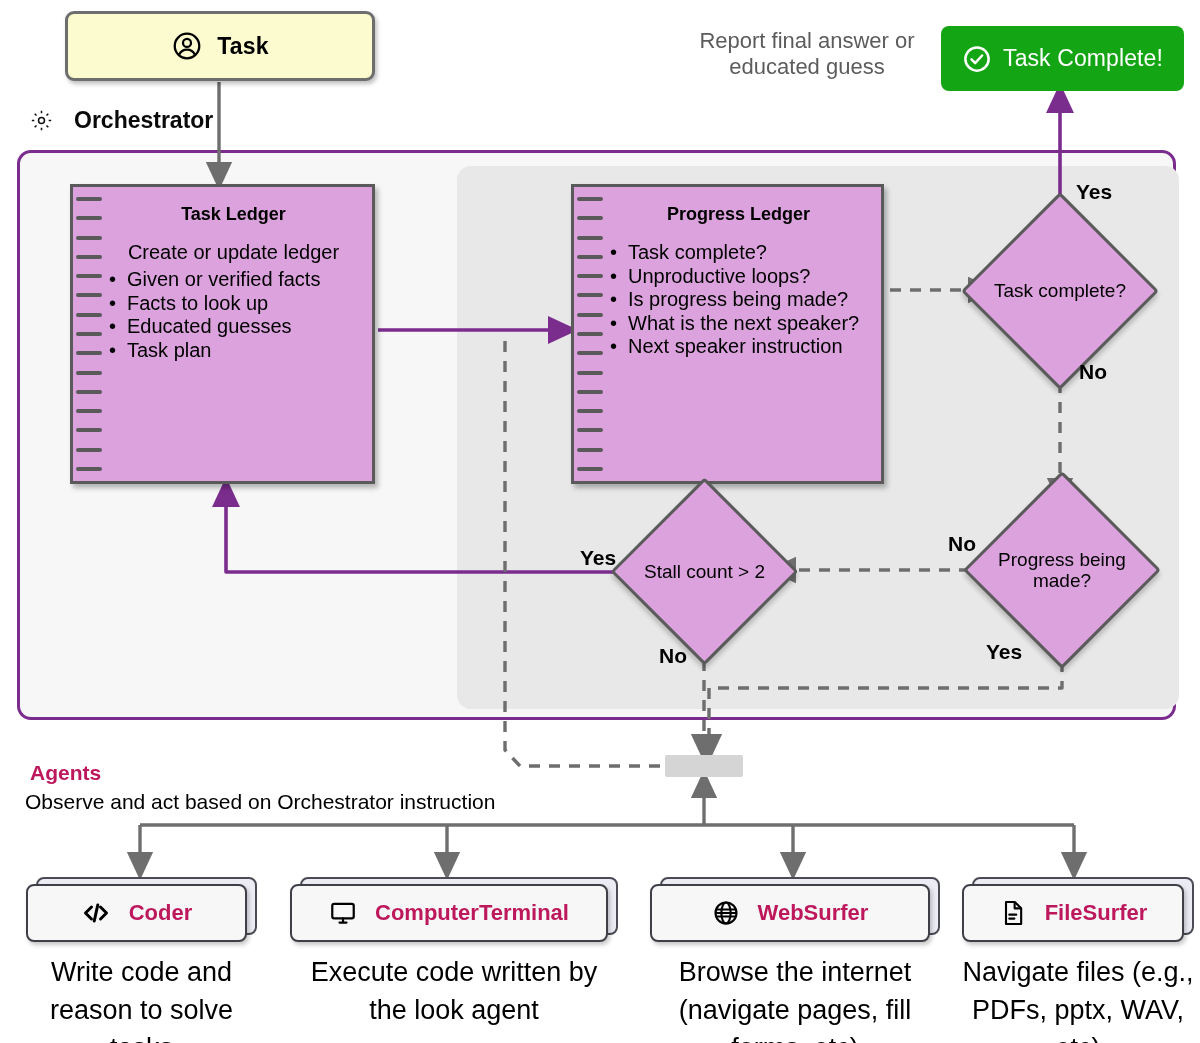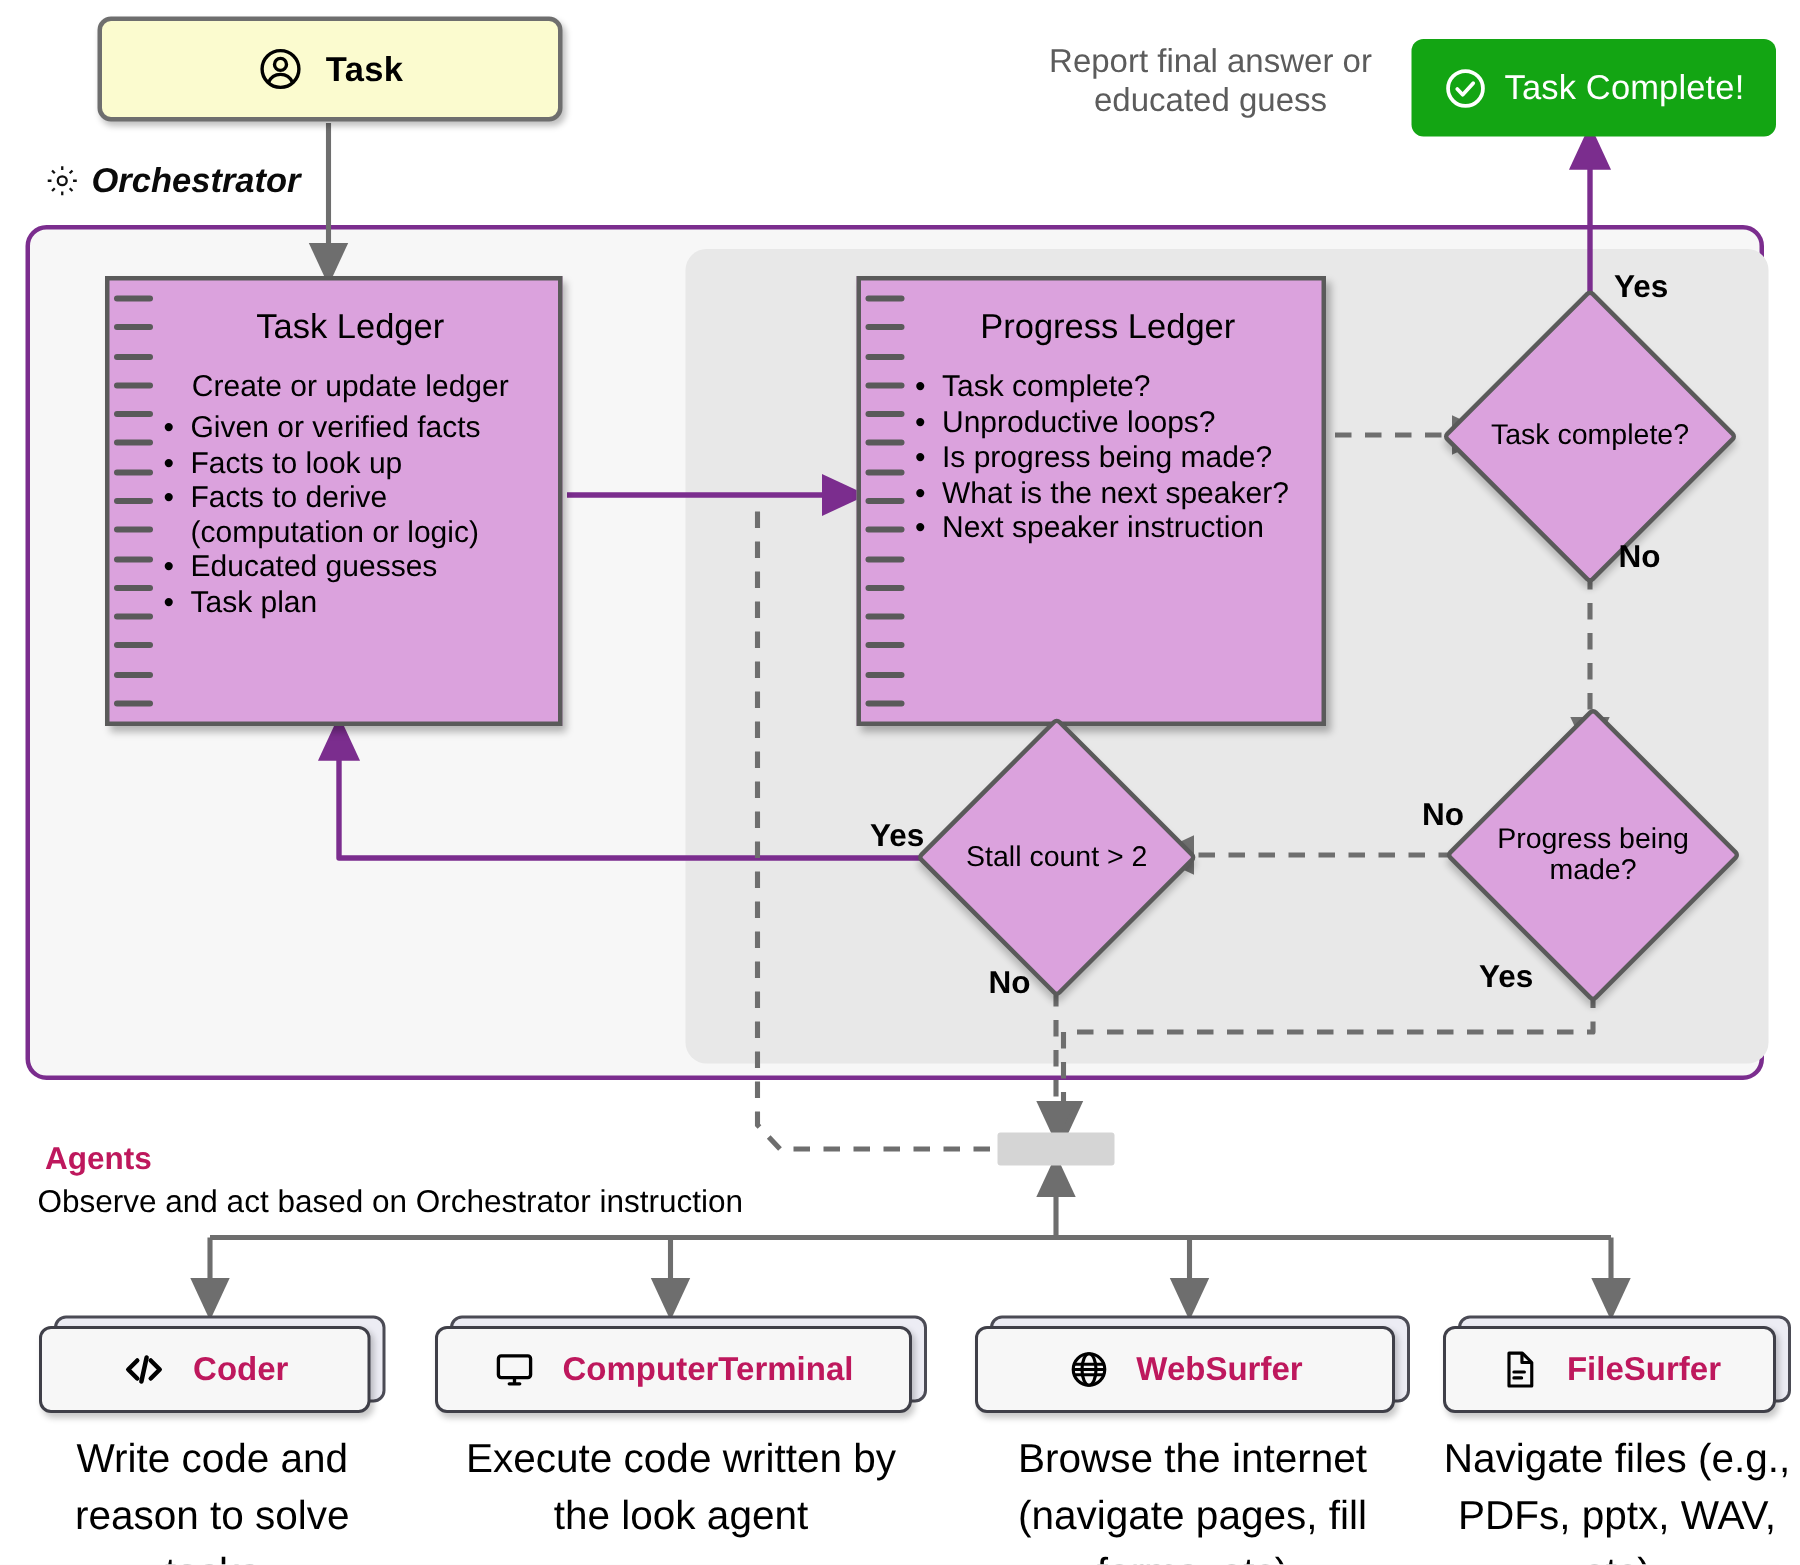--- a/index.html
+++ b/index.html
@@ -49,22 +49,21 @@
     font-weight: bold;
     color: #000;
     letter-spacing: .2px;
   }
 
   
   .orch-title {
     left: 30px; top: 107px;
     display: flex;
     align-items: center;
-    gap: 8px;
-    font-style: italic;
+    gap: 21px;
   }
   .orch-title-text {
     font-size: 23px;
     font-weight: bold;
     color: #0a0a0a;
   }
 
   
   .orch-panel {
     left: 17px; top: 150px;
@@ -88,22 +87,22 @@
     border: 3px solid #5a5a5a;
     box-sizing: border-box;
     box-shadow: 3px 4px 5px rgba(0,0,0,0.28);
   }
   .ledger-inner {
     padding: 12px 12px 10px 34px;
     height: 100%;
     box-sizing: border-box;
   }
   .ledger-title {
-    font-size: 23px;
-    font-weight: normal;
+    font-size: 18px;
+    font-weight: bold;
     text-align: center;
     color: #000;
     margin: 5px 0 16px 0;
   }
   .ledger-sub {
     font-size: 20px;
     text-align: center;
     color: #000;
     margin-bottom: 4px;
   }
@@ -388,21 +387,20 @@
         <i></i>
         <i></i>
         <i></i>
     </div>
     <div class="ledger-inner">
       <div class="ledger-title">Task Ledger</div>
       <div class="ledger-sub">Create or update ledger</div>
       <ul class="ledger-list">
         <li>Given or verified facts</li>
         <li>Facts to look up</li>
-        <li>Facts to derive (computation or logic)</li>
         <li>Educated guesses</li>
         <li>Task plan</li>
       </ul>
     </div>
   </div>
 
   <div class="abs ledger" id="progress-ledger">
     <div class="spiral">
       <i></i>
         <i></i>

